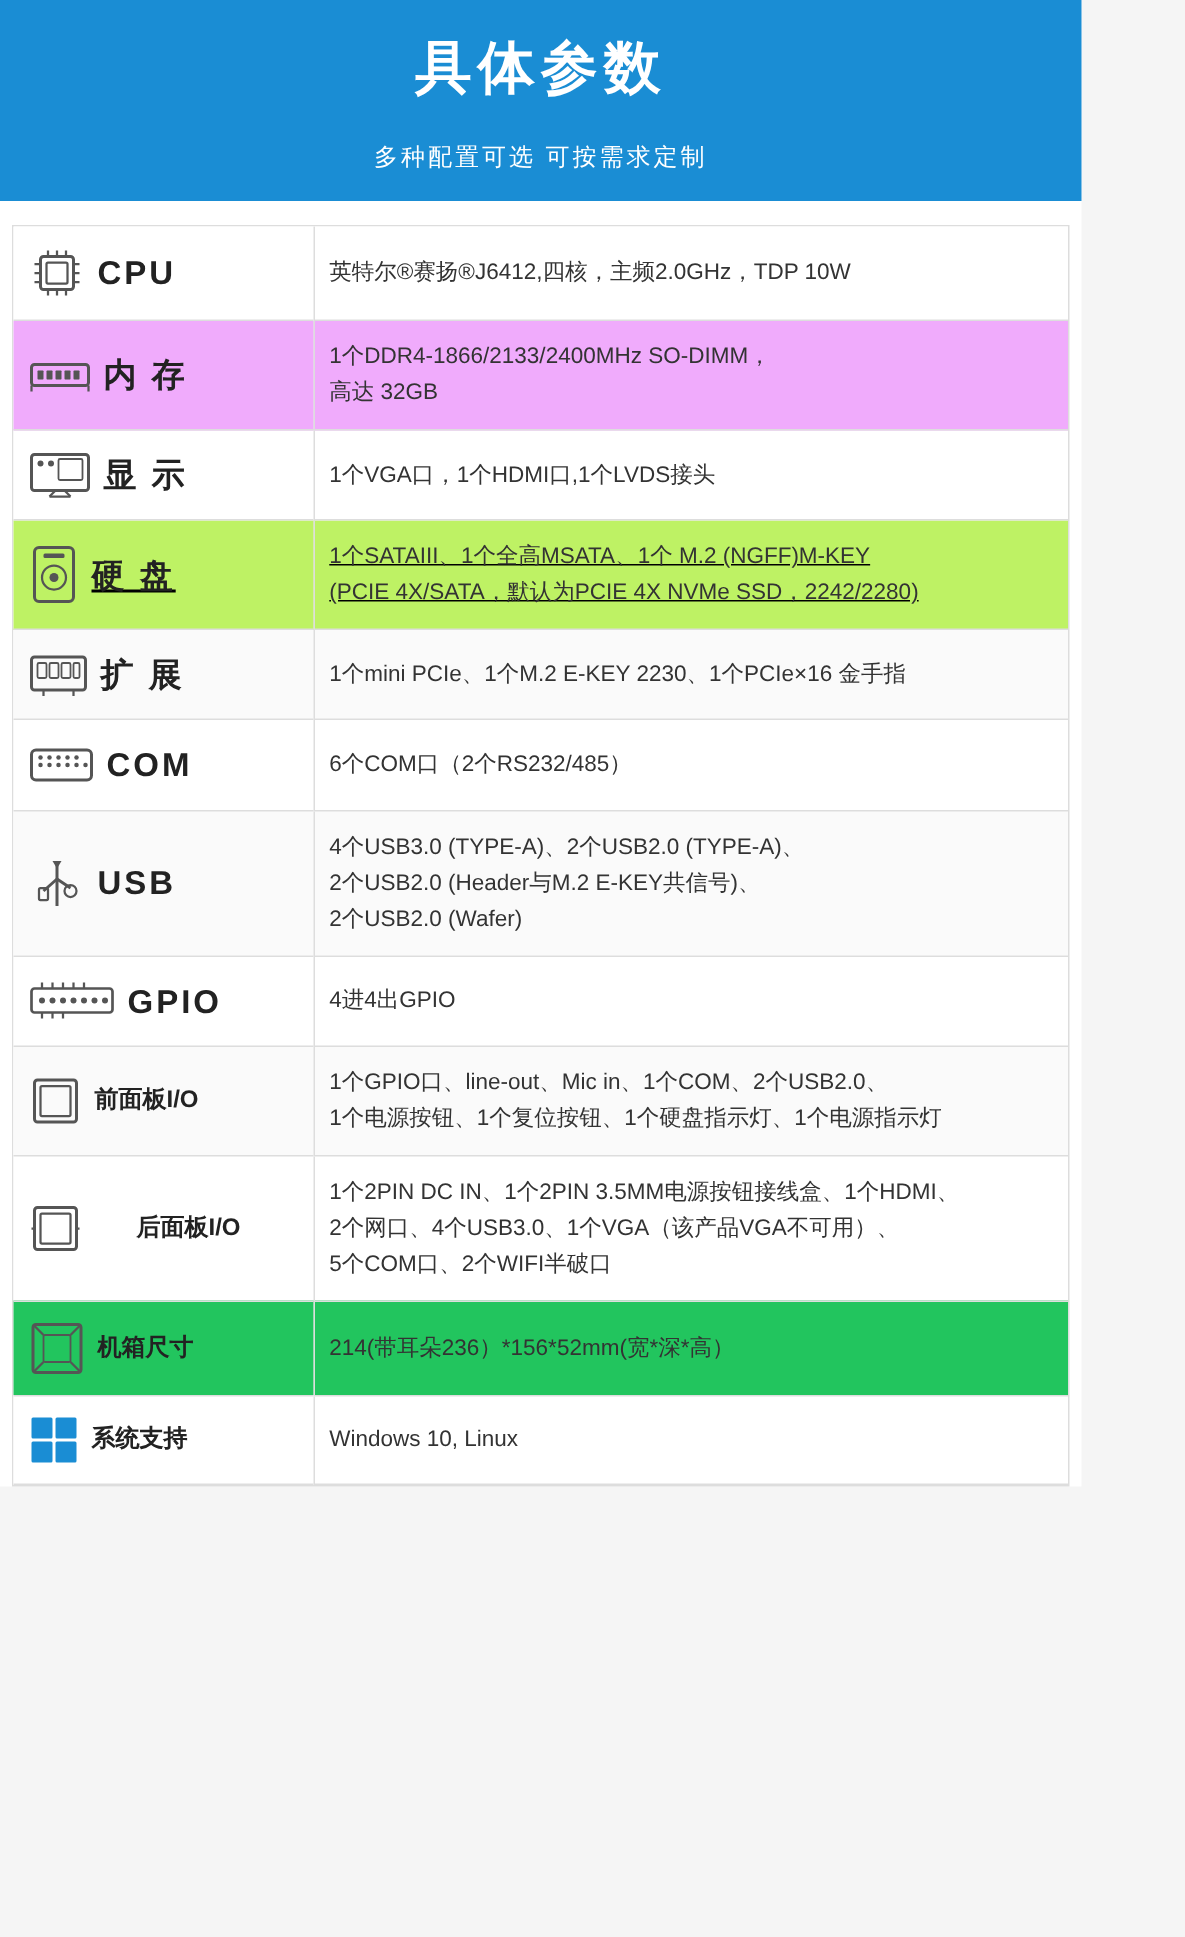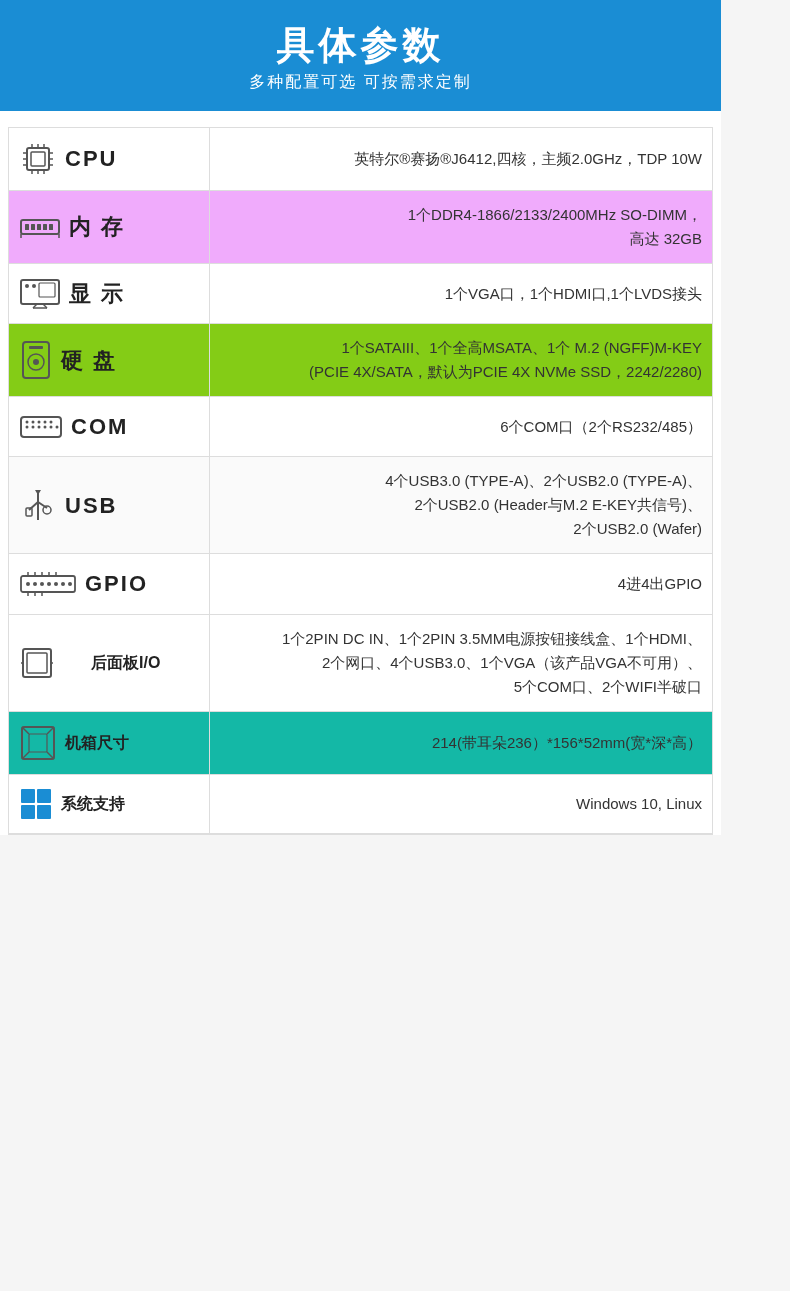--- a/index.html
+++ b/index.html
@@ -24,21 +24,21 @@
     .header-title {
       color: #fff;
       font-size: 38px;
       font-weight: bold;
       letter-spacing: 4px;
       display: block;
     }
     .header-sub {
       color: #fff;
       font-size: 16px;
-      margin-top: 1px;
+      margin-top: 24px;
       display: block;
       letter-spacing: 2px;
     }
 
     
     .spec-table {
       width: 100%;
       border-collapse: collapse;
       background: #fff;
       margin: 0;
@@ -79,21 +79,20 @@
       align-items: center;
       justify-content: center;
       flex-shrink: 0;
     }
 
     .value-cell {
       padding: 12px 16px;
       font-size: 15px;
       color: #333;
       line-height: 1.7;
-      text-align: right;
     }
   </style>
 </head>
 <body>
 
 <div class="page-wrapper">
 
   <div class="header">
     <span class="header-title">具体参数</span>
     <span class="header-sub">多种配置可选 可按需求定制</span>
@@ -166,40 +165,59 @@
                   <line x1="24" y1="26" x2="28" y2="30" stroke="#555" stroke-width="1.5"></line>
                   <line x1="14" y1="30" x2="28" y2="30" stroke="#555" stroke-width="1.5"></line>
                 </svg>
               </span>
               <span class="label-text">显 示</span>
             </div>
           </td>
           <td class="value-cell">1个VGA口，1个HDMI口,1个LVDS接头</td>
         </tr>
 
-        <tr style="background:#84cc16;">
+        <tr style="background:#bef264;text-decoration:underline;">
           <td style="width:200px;border-right:1px solid #ddd;">
             <div class="label-inner">
               <span class="icon-box">
                 <svg width="34" height="40" viewBox="0 0 34 40">
                   <rect x="4" y="2" width="26" height="36" rx="3" fill="none" stroke="#555" stroke-width="2"></rect>
                   <circle cx="17" cy="22" r="8" fill="none" stroke="#555" stroke-width="1.5"></circle>
                   <circle cx="17" cy="22" r="3" fill="#555"></circle>
                   <rect x="10" y="6" width="14" height="3" rx="1" fill="#555"></rect>
                 </svg>
               </span>
               <span class="label-text">硬 盘</span>
             </div>
           </td>
           <td class="value-cell">
             1个SATAIII、1个全高MSATA、1个 M.2 (NGFF)M-KEY<br>(PCIE 4X/SATA，默认为PCIE 4X NVMe SSD，2242/2280)
           </td>
         </tr>
 
 
+        <tr style="background:#fafafa;">
+          <td style="width:200px;border-right:1px solid #ddd;">
+            <div class="label-inner">
+              <span class="icon-box">
+                <svg width="40" height="32" viewBox="0 0 40 32">
+                  <rect x="2" y="4" width="36" height="22" rx="2" fill="none" stroke="#555" stroke-width="2"></rect>
+                  <rect x="6" y="8" width="6" height="10" rx="1" fill="none" stroke="#555" stroke-width="1.2"></rect>
+                  <rect x="14" y="8" width="6" height="10" rx="1" fill="none" stroke="#555" stroke-width="1.2"></rect>
+                  <rect x="22" y="8" width="6" height="10" rx="1" fill="none" stroke="#555" stroke-width="1.2"></rect>
+                  <rect x="30" y="8" width="4" height="10" rx="1" fill="none" stroke="#555" stroke-width="1.2"></rect>
+                  <line x1="10" y1="26" x2="10" y2="30" stroke="#555" stroke-width="1.5"></line>
+                  <line x1="30" y1="26" x2="30" y2="30" stroke="#555" stroke-width="1.5"></line>
+                </svg>
+              </span>
+              <span class="label-text">扩 展</span>
+            </div>
+          </td>
+          <td class="value-cell">1个mini PCIe、1个M.2 E-KEY 2230、1个PCIe×16 金手指</td>
+        </tr>
 
         <tr>
           <td style="width:200px;border-right:1px solid #ddd;">
             <div class="label-inner">
               <span class="icon-box">
                 <svg width="44" height="30" viewBox="0 0 44 30">
                   <rect x="2" y="5" width="40" height="20" rx="3" fill="none" stroke="#555" stroke-width="2"></rect>
                   <circle cx="8" cy="15" r="1.5" fill="#555"></circle>
                   <circle cx="14" cy="15" r="1.5" fill="#555"></circle>
                   <circle cx="20" cy="15" r="1.5" fill="#555"></circle>
@@ -262,20 +280,36 @@
                   <line x1="16" y1="22" x2="16" y2="26" stroke="#555" stroke-width="1.5"></line>
                   <line x1="23" y1="22" x2="23" y2="26" stroke="#555" stroke-width="1.5"></line>
                 </svg>
               </span>
               <span class="label-text">GPIO</span>
             </div>
           </td>
           <td class="value-cell">4进4出GPIO</td>
         </tr>
 
+        <tr style="background:#fafafa;">
+          <td style="width:200px;border-right:1px solid #ddd;">
+            <div class="label-inner">
+              <span class="icon-box">
+                <svg width="36" height="36" viewBox="0 0 36 36">
+                  <rect x="4" y="4" width="28" height="28" rx="2" fill="none" stroke="#555" stroke-width="2"></rect>
+                  <rect x="8" y="8" width="20" height="20" rx="1" fill="none" stroke="#555" stroke-width="1.5"></rect>
+                </svg>
+              </span>
+              <span class="label-text" style="font-size:16px;letter-spacing:0;">前面板I/O</span>
+            </div>
+          </td>
+          <td class="value-cell">
+            1个GPIO口、line-out、Mic in、1个COM、2个USB2.0、<br>1个电源按钮、1个复位按钮、1个硬盘指示灯、1个电源指示灯
+          </td>
+        </tr>
 
         <tr>
           <td style="width:200px;border-right:1px solid #ddd;">
             <div class="label-inner">
               <span class="icon-box">
                 <svg width="36" height="36" viewBox="0 0 36 36">
                   <rect x="4" y="4" width="28" height="28" rx="2" fill="none" stroke="#555" stroke-width="2"></rect>
                   <rect x="8" y="8" width="20" height="20" rx="1" fill="none" stroke="#555" stroke-width="1.5"></rect>
                   <line x1="4" y1="18" x2="2" y2="18" stroke="#555" stroke-width="1.5"></line>
                   <line x1="32" y1="18" x2="34" y2="18" stroke="#555" stroke-width="1.5"></line>
@@ -284,21 +318,21 @@
               <span class="label-text" style="font-size:16px;letter-spacing:0;margin-left:28px;">后面板I/O</span>
             </div>
           </td>
           <td class="value-cell">
             1个2PIN DC IN、1个2PIN 3.5MM电源按钮接线盒、1个HDMI、<br>2个网口、4个USB3.0、1个VGA（该产品VGA不可用）、<br>5个COM口、2个WIFI半破口
           </td>
         </tr>
 
 
 
-        <tr style="background:#14b8a6;">
+        <tr style="background:#22c55e;">
           <td style="width:200px;border-right:1px solid #ddd;">
             <div class="label-inner">
               <span class="icon-box">
                 <svg width="38" height="38" viewBox="0 0 38 38">
                   <rect x="3" y="3" width="32" height="32" rx="2" fill="none" stroke="#555" stroke-width="2"></rect>
                   <line x1="3" y1="3" x2="10" y2="10" stroke="#555" stroke-width="1.5"></line>
                   <line x1="35" y1="3" x2="28" y2="10" stroke="#555" stroke-width="1.5"></line>
                   <line x1="3" y1="35" x2="10" y2="28" stroke="#555" stroke-width="1.5"></line>
                   <line x1="35" y1="35" x2="28" y2="28" stroke="#555" stroke-width="1.5"></line>
                   <rect x="10" y="10" width="18" height="18" rx="1" fill="none" stroke="#555" stroke-width="1.2"></rect>

